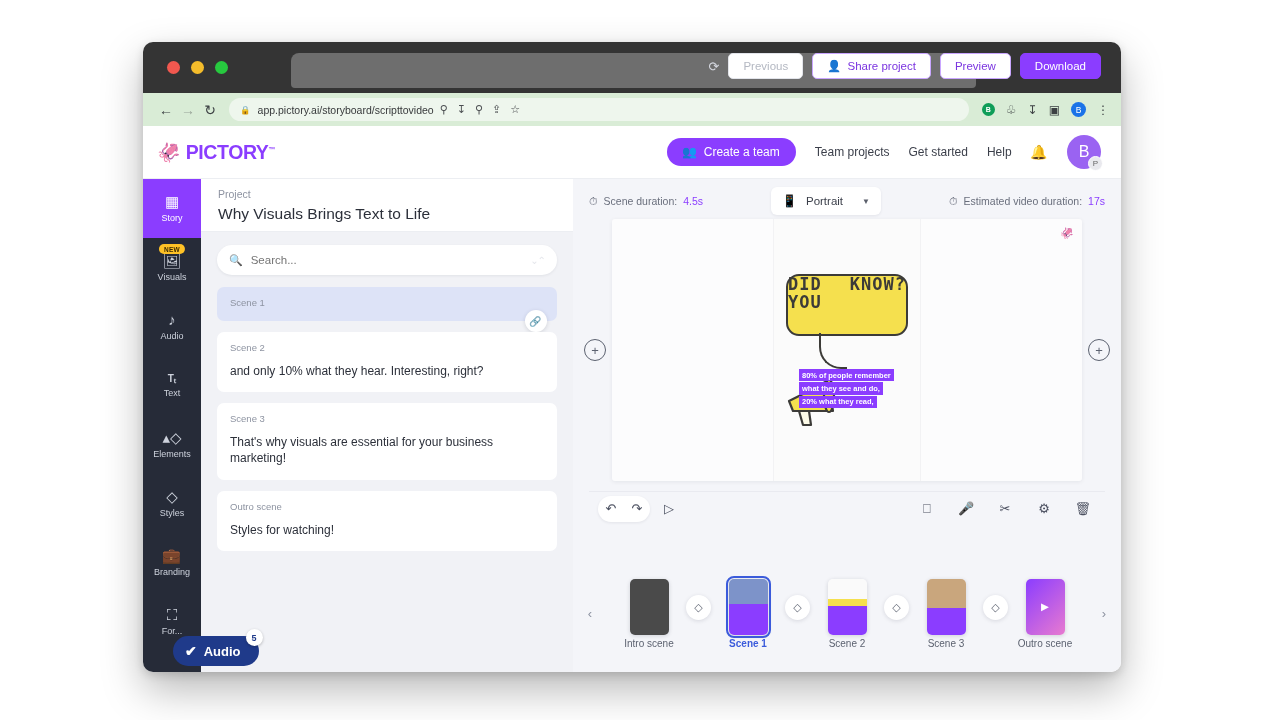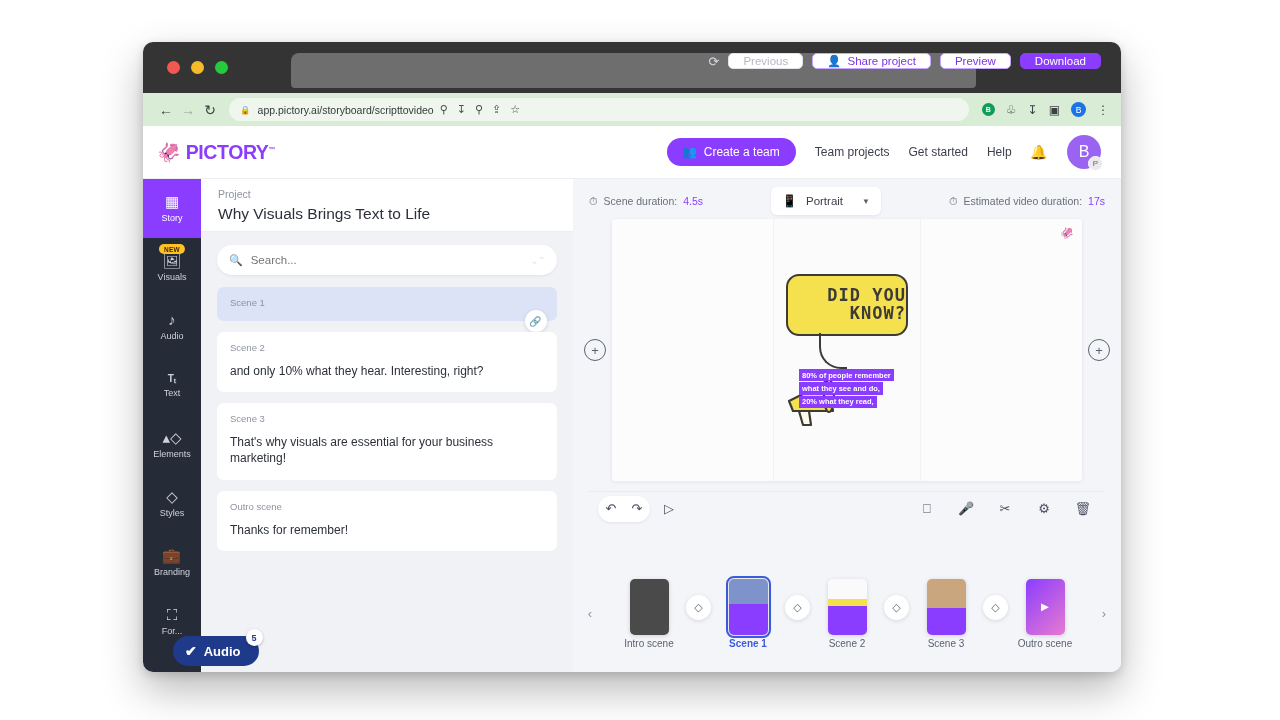--- a/index.html
+++ b/index.html
@@ -224,22 +224,22 @@
     position: absolute; left: 50%; transform: translateX(-50%);
     top: 0; bottom: 0; width: 148px; background: #fbfbfb;
     border-left: 1px solid #f2f2f4; border-right: 1px solid #f2f2f4;
   }
   .canvas-logo { position: absolute; right: 8px; top: 8px; font-size: 11px; }
   .bubble {
     position: absolute; left: 50%; transform: translateX(-50%);
     top: 55px; width: 122px; height: 62px;
     background: #f5e04e; border: 2.5px solid #3c3b38;
     border-radius: 13px;
-    display: flex; flex-direction: column;
-    align-items: flex-end; justify-content: center;
+    display: flex; flex-direction: row;
+    align-items: flex-start; justify-content: center;
   }
   .bubble-shadow {
     position: absolute; left: 50%; margin-left: -53px;
     top: 60px; width: 122px; height: 62px;
     border: 2.5px solid #e9e9e6; border-radius: 13px; z-index: -1;
   }
   .bubble-l1, .bubble-l2 {
     font-family: "DejaVu Sans Mono", monospace;
     font-weight: bold; color: #3c3b38; letter-spacing: 1px;
     line-height: 1.05;
@@ -311,21 +311,21 @@
     margin: 16px 4px 0 4px; cursor: pointer; flex: 0 0 auto;
   }
 
   
   .proj-actions {
     position: absolute; right: 20px; top: 11px;
     display: flex; align-items: center; gap: 9px;
   }
   .pa-spin { font-size: 13px; color: #d5d8e0; }
   .pa-btn {
-    height: 16px; padding: 0 14px; border-radius: 5px;
+    height: 26px; padding: 0 14px; border-radius: 5px;
     font-size: 11.5px; display: flex; align-items: center;
     gap: 6px; cursor: pointer; font-family: inherit;
     background: #fff; border: 1px solid #e2e4ea; color: #b4b8c2;
   }
   .pa-btn.outline-p { border-color: #c9a6ff; color: #7b35e0; }
   .pa-btn.filled { background: #8b3dff; border-color: #8b3dff; color: #fff; }
 </style>
 </head>
 <body>
 
@@ -451,21 +451,21 @@
         <div class="scene">
           <div class="scene-lbl">Scene 2</div>
           <div class="scene-txt">and only 10% what they hear. Interesting, right?</div>
         </div>
         <div class="scene">
           <div class="scene-lbl">Scene 3</div>
           <div class="scene-txt">That's why visuals are essential for your business marketing!</div>
         </div>
         <div class="scene">
           <div class="scene-lbl">Outro scene</div>
-          <div class="scene-txt">Thanks for remember!</div>
+          <div class="scene-txt">Styles for watching!</div>
         </div>
       </div>
     </div>
 
     <div class="right">
       <div class="metarow">
         <span class="meta">
           <span class="clockico">⏱</span>
           <span>Scene duration:</span>
           <b>4.5s</b>

